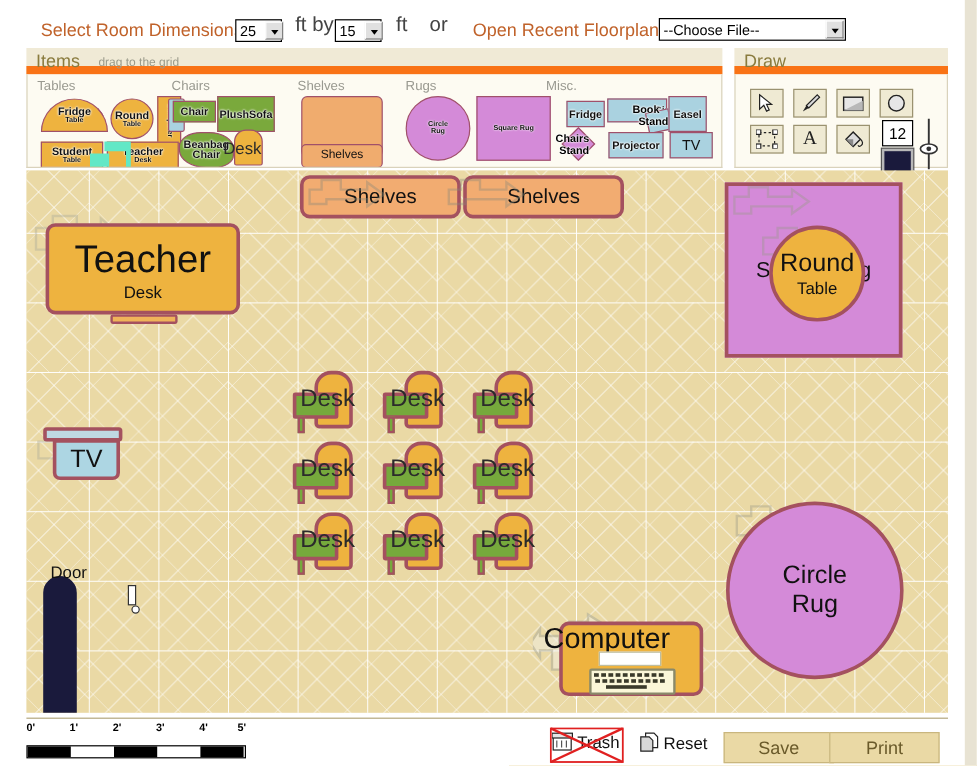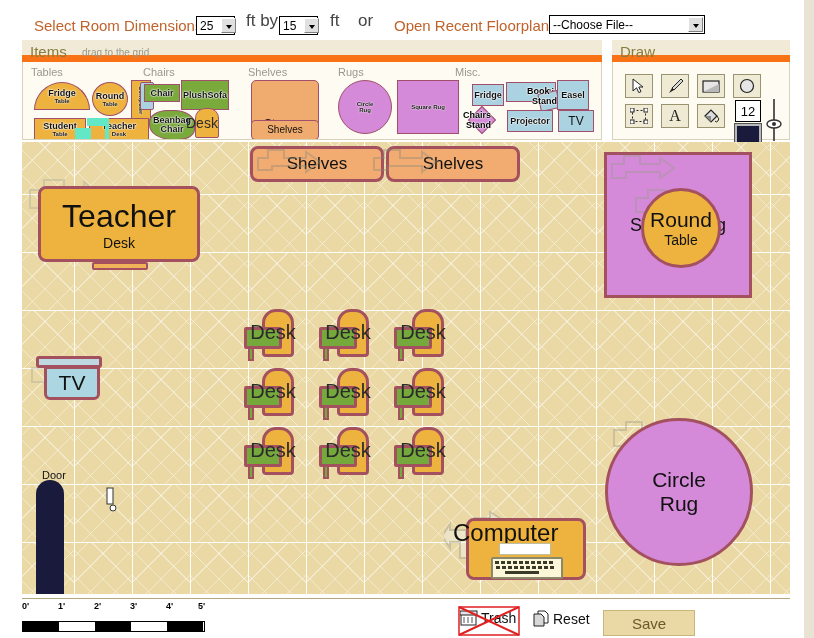--- a/index.html
+++ b/index.html
@@ -164,21 +164,21 @@
   }
   .sdesk .lbl {
     position:absolute; left:-2px; top:14px; width:70px;
     font-size:20px; color:#2b2b2b; text-align:center;
   }
 
   .brushstroke {
     position:absolute;
     background:#1a1a3c; border-radius:14px;
   }
-  .textlabel { position:absolute; font-size:11px; color:#111; }
+  .textlabel { position:absolute; font-size:14px; color:#111; }
 
   
   #footer { position:absolute; left:0; top:594px; width:804px; height:44px; }
   .hr { position:absolute; left:22px; top:4px; width:768px; height:1px; background:#b4a77e; }
   .ruler { position:absolute; left:22px; top:18px; }
   .ruler .bar { position:absolute; top:9px; left:0; width:183px; height:11px; border:1px solid #000; background:#fff; }
   .ruler .seg { position:absolute; top:0; height:9px; background:#000; }
   .ruler .tk { position:absolute; top:-11px; font-size:9px; font-weight:bold; }
 
   .fbtn {
@@ -576,13 +576,16 @@
     <svg width="17" height="17" viewBox="0 0 17 17">
       <path d="M5 1 L12 1 L15 4 L15 13 L5 13 Z" fill="#fff" stroke="#222" stroke-width="1"></path>
       <path d="M1 4 L8 4 L11 7 L11 16 L1 16 Z" fill="#d8d8d8" stroke="#222" stroke-width="1"></path>
     </svg>
     <span>Reset</span>
   </div>
 
   <div class="bigbtn" style="left:603px; top:16px;">
     <span>Save</span>
   </div>
+  <div class="bigbtn" style="left:691px; top:16px;">
+    <span>Print</span>
+  </div>
 </div>
 
 </body></html>

